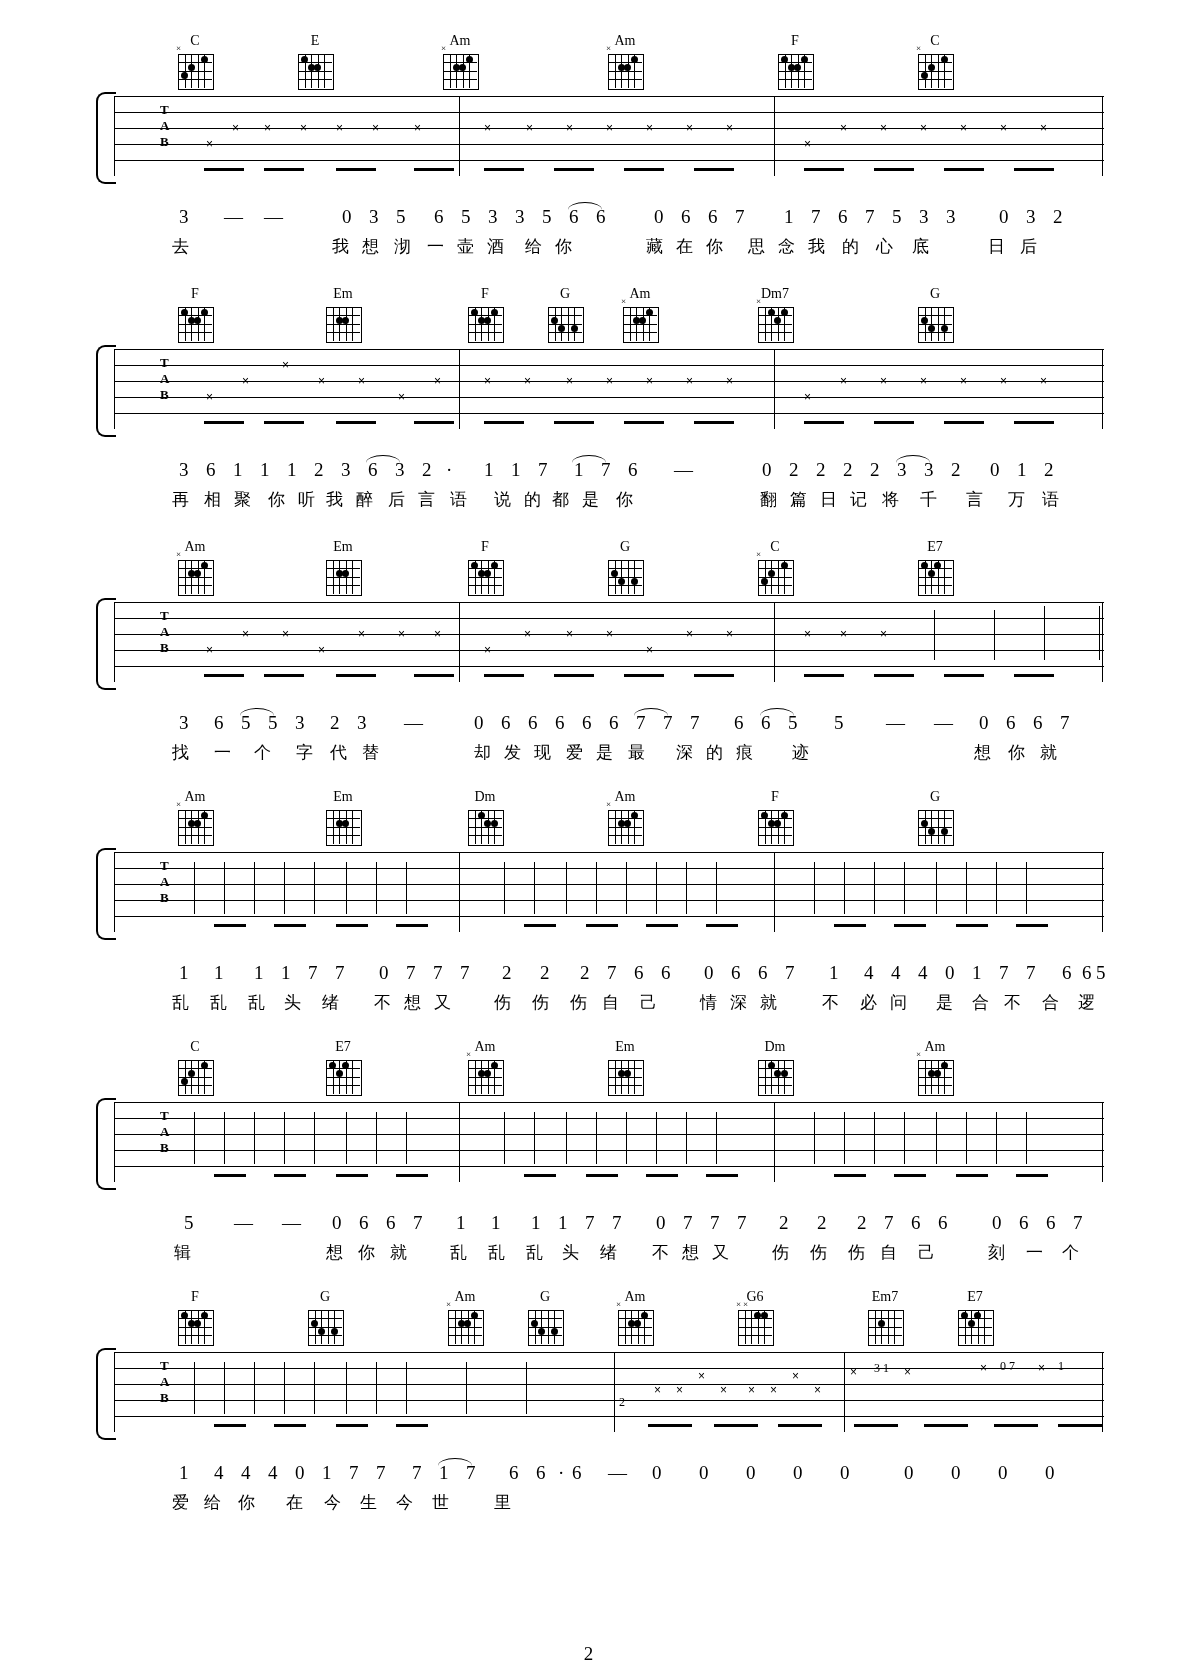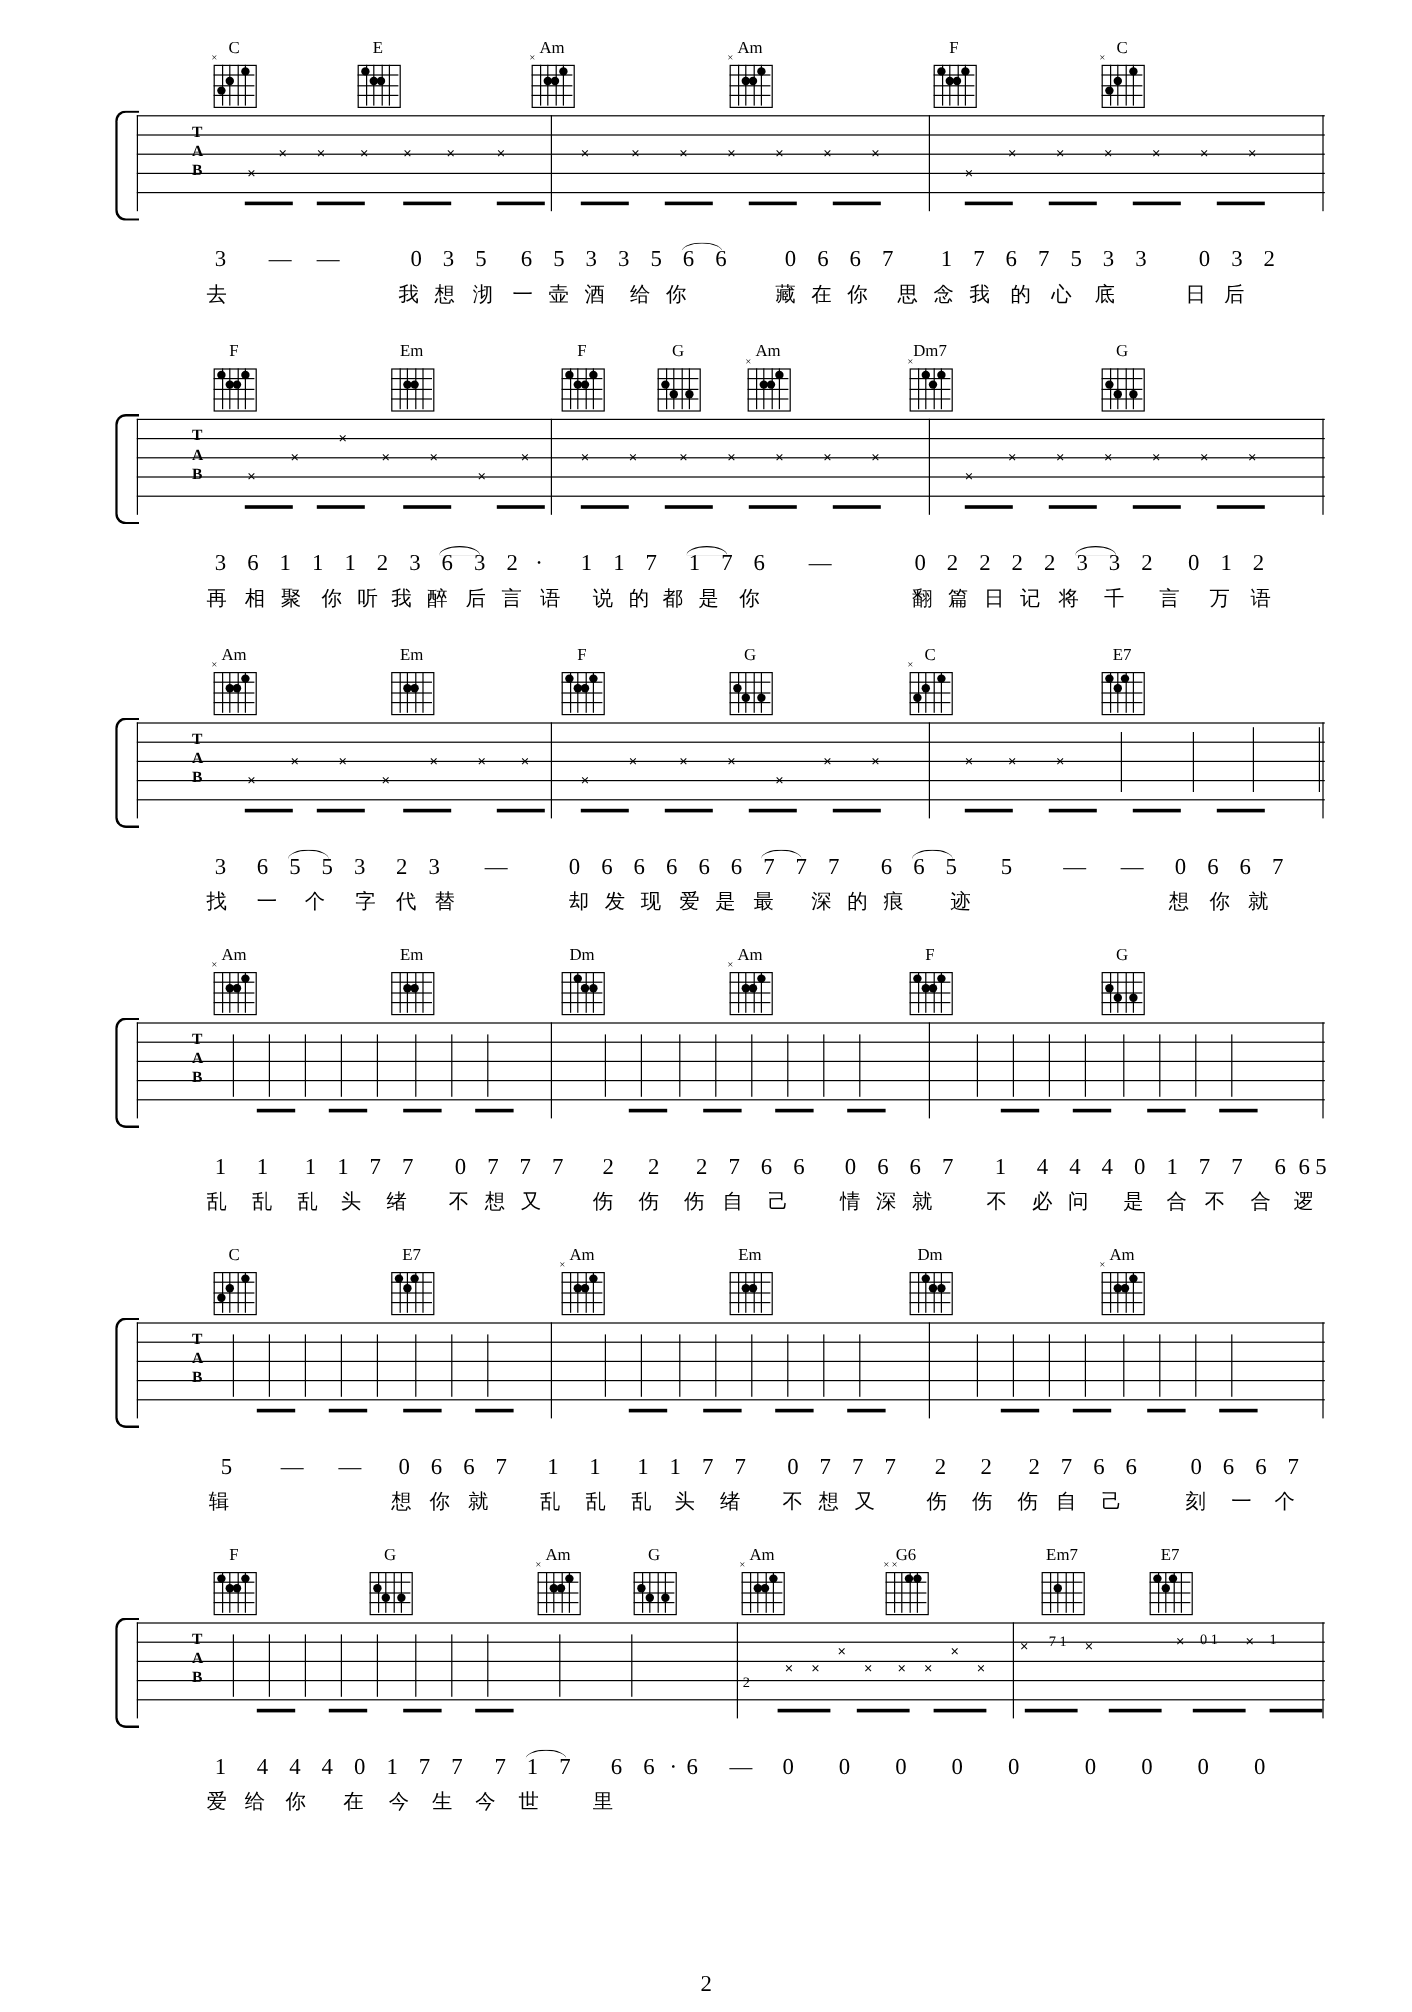--- a/index.html
+++ b/index.html
@@ -1300,22 +1300,22 @@
         <span class="xg" style="left:584px;top:18px">×</span>
         <span class="xg" style="left:606px;top:32px">×</span>
         <span class="xg" style="left:634px;top:32px">×</span>
         <span class="xg" style="left:656px;top:32px">×</span>
         <span class="xg" style="left:678px;top:18px">×</span>
         <span class="xg" style="left:700px;top:32px">×</span>
         <span class="xg" style="left:736px;top:14px">×</span>
         <span class="xg" style="left:790px;top:14px">×</span>
         <span class="xg" style="left:866px;top:10px">×</span>
         <span class="xg" style="left:924px;top:10px">×</span>
-        <span class="num" style="left:760px;top:10px">7 1</span>
-        <span class="num" style="left:886px;top:8px">0 1</span>
+        <span class="num" style="left:760px;top:10px">3 1</span>
+        <span class="num" style="left:886px;top:8px">0 7</span>
         <span class="num" style="left:944px;top:8px">1</span>
         <span class="num" style="left:505px;top:44px">2</span>
         <div class="beam" style="left:100px;top:72px;width:32px"></div>
         <div class="beam" style="left:160px;top:72px;width:32px"></div>
         <div class="beam" style="left:222px;top:72px;width:32px"></div>
         <div class="beam" style="left:282px;top:72px;width:32px"></div>
         <div class="beam" style="left:534px;top:72px;width:44px"></div>
         <div class="beam" style="left:600px;top:72px;width:44px"></div>
         <div class="beam" style="left:664px;top:72px;width:44px"></div>
         <div class="beam" style="left:740px;top:72px;width:44px"></div>

